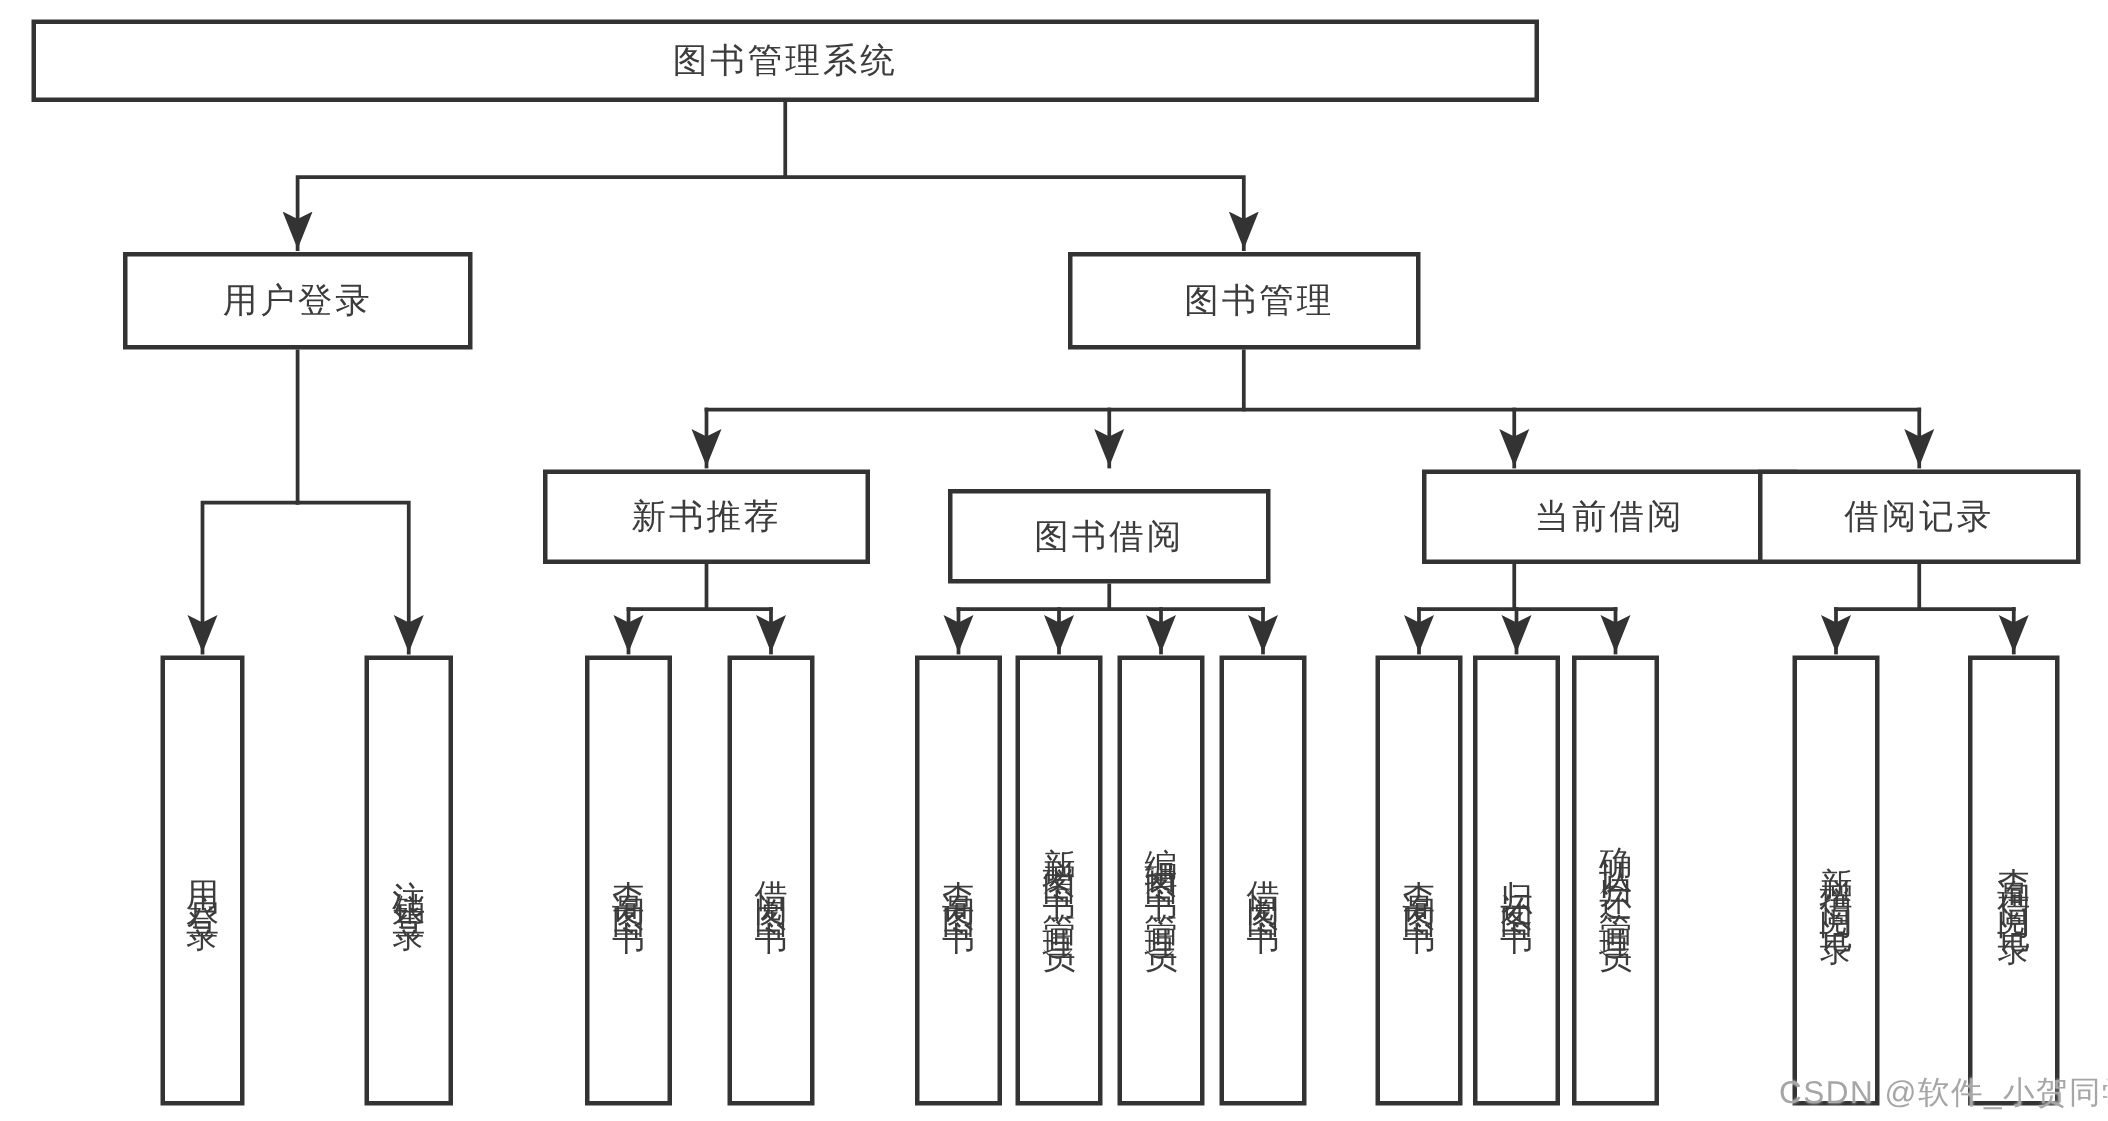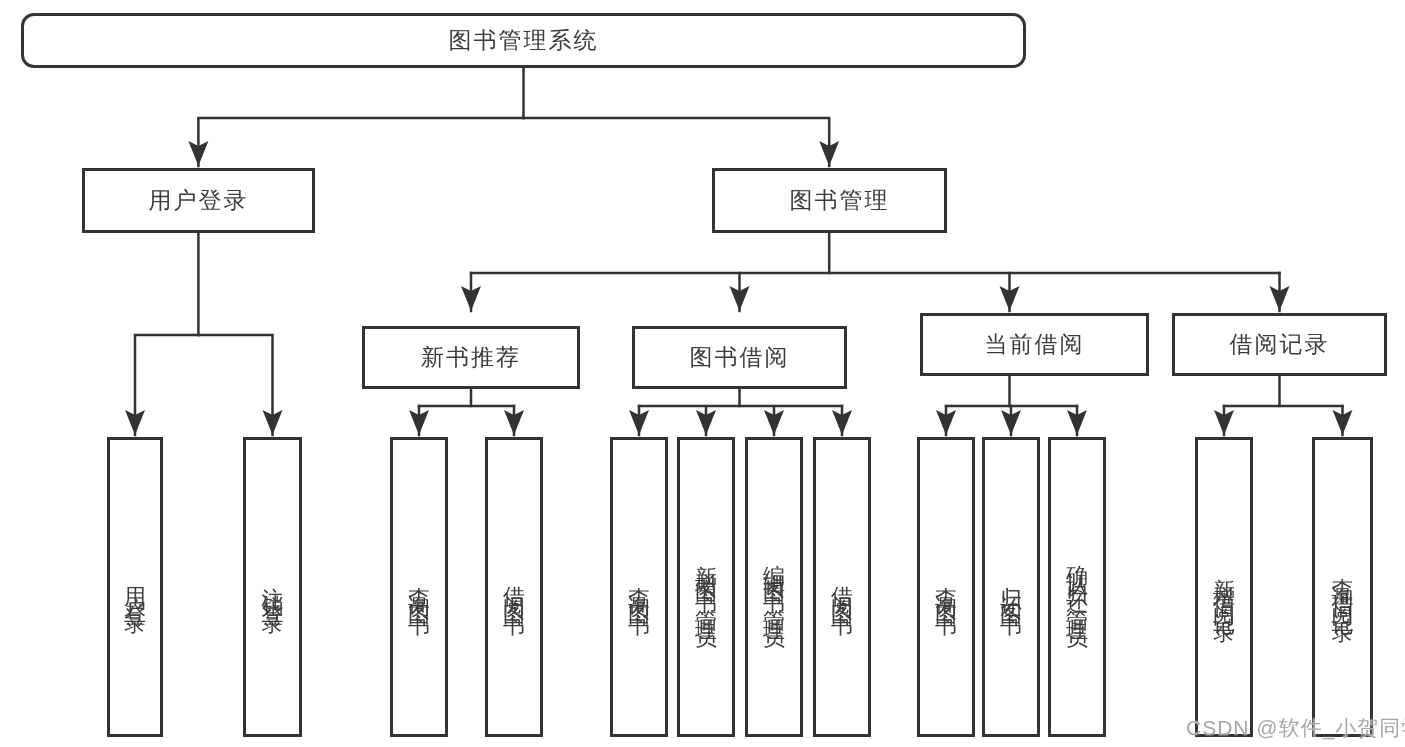--- a/index.html
+++ b/index.html
@@ -99,38 +99,38 @@
       <path d="M1011,406 L1011,435" marker-end="url(#arw)"></path>
       <path d="M1077,406 L1077,435" marker-end="url(#arw)"></path>
 
       <path d="M1279.5,376 L1279.5,406"></path>
       <path d="M1224,406 L1342.5,406"></path>
       <path d="M1224,406 L1224,435" marker-end="url(#arw)"></path>
       <path d="M1342.5,406 L1342.5,435" marker-end="url(#arw)"></path>
     </g>
   </svg>
 
-  <div class="box hbox" style="left:21px; top:13px; width:1005px; height:55px;border-radius:13px;">
+  <div class="box hbox" style="left:21px; top:13px; width:1005px; height:55px;">
     <span>图书管理系统</span>
   </div>
 
   <div class="box hbox" style="left:82px; top:168px; width:233px; height:65px;">
     <span>用户登录</span>
   </div>
   <div class="box hbox" style="left:712px; top:168px; width:235px; height:65px;padding-left:20px;">
     <span>图书管理</span>
   </div>
 
-  <div class="box hbox" style="left:362px; top:313px; width:218px; height:63px;margin-top:13px;">
+  <div class="box hbox" style="left:362px; top:313px; width:218px; height:63px;">
     <span>新书推荐</span>
   </div>
   <div class="box hbox" style="left:632px; top:313px; width:215px; height:63px;margin-top:13px;">
     <span>图书借阅</span>
   </div>
-  <div class="box hbox" style="left:920px; top:313px; width:229px; height:63px;">
+  <div class="box hbox" style="left:948px; top:313px; width:250px; height:63px;">
     <span>当前借阅</span>
   </div>
   <div class="box hbox" style="left:1172px; top:313px; width:215px; height:63px;">
     <span>借阅记录</span>
   </div>
 
   <div class="box vbox" style="left:107px; top:437px; width:56px; height:300px;">
     <span>用户登录</span>
   </div>
   <div class="box vbox" style="left:243px; top:437px; width:59px; height:300px;">

